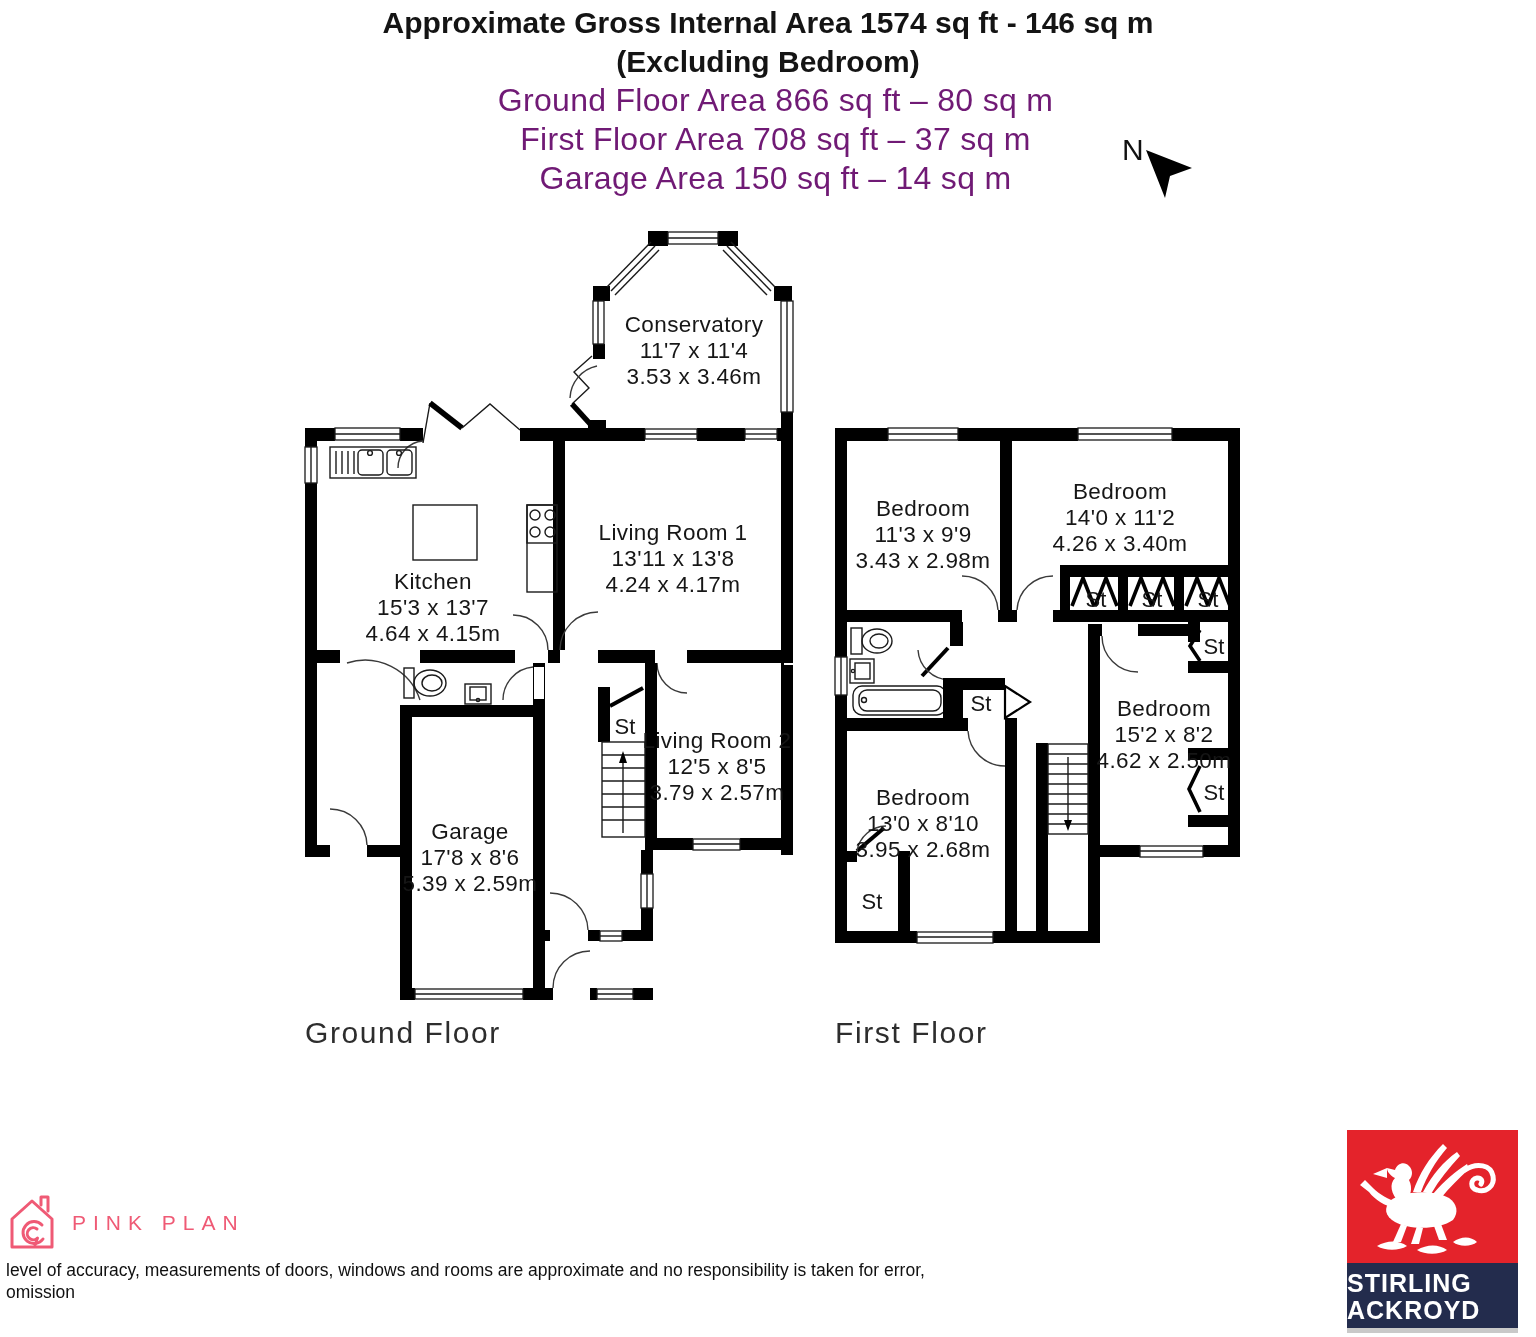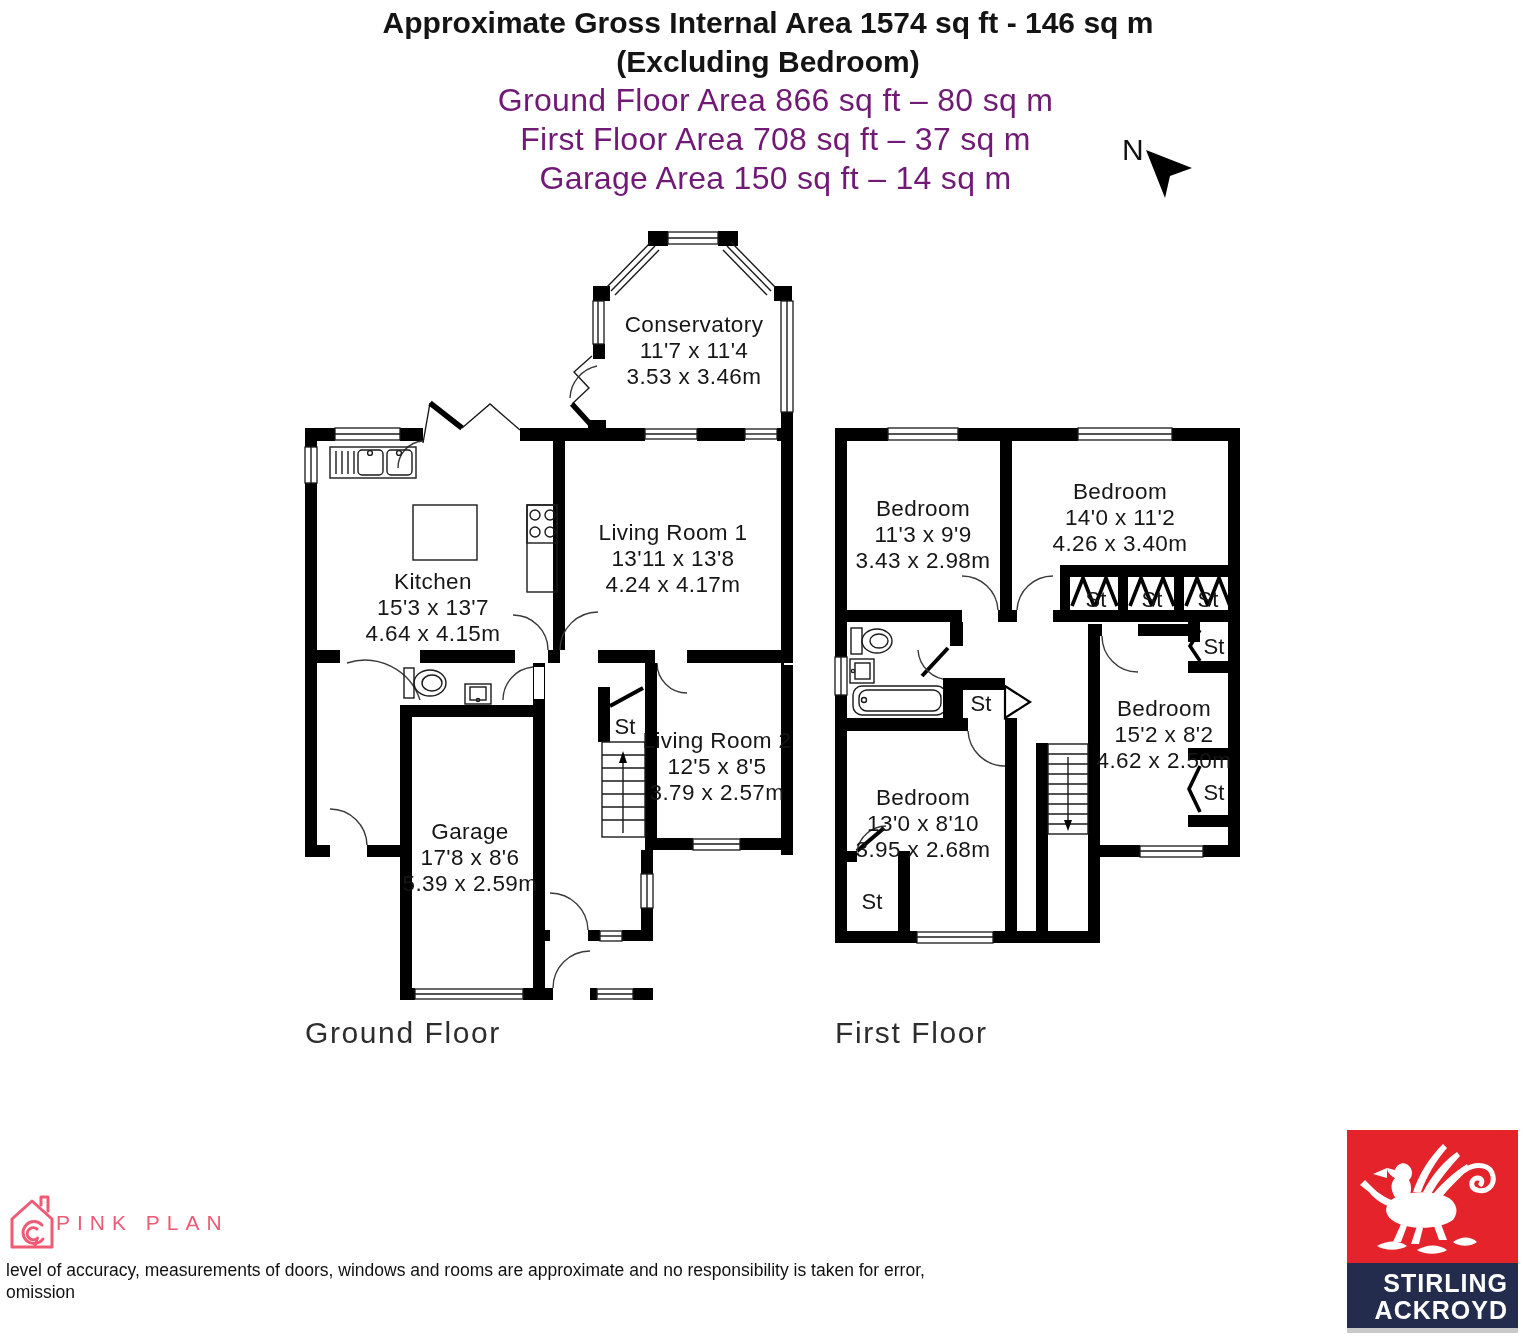--- a/index.html
+++ b/index.html
@@ -16,27 +16,27 @@
   .arc{stroke:#3a3a3a;stroke-width:1.4;fill:none;}
   .leaf{stroke:#000;stroke-width:4;fill:none;}
   .leaf5{stroke:#000;stroke-width:5.5;fill:none;}
   .win{fill:#fff;stroke:#1a1a1a;stroke-width:1.3;}
   .rlabel{font-size:22.5px;fill:#161616;text-anchor:middle;letter-spacing:.4px;}
   .stlabel{font-size:22px;fill:#161616;text-anchor:middle;}
   .ftitle{font-size:30px;fill:#2d2d2d;letter-spacing:1.6px;}
   .ntext{font-size:30px;fill:#111;}
   .chev{stroke:#000;stroke-width:3.6;fill:none;stroke-linejoin:miter;}
   
-  .pinkplan{position:absolute;left:8px;top:1194px;display:flex;align-items:center;}
+  .pinkplan{position:absolute;left:8px;top:1194px;display:flex;align-items:center;gap:16px;}
   .pinktext{color:#ef5a75;font-size:21px;letter-spacing:7px;font-weight:500;}
   .disclaimer{position:absolute;left:6px;top:1260px;width:920px;font-size:17.5px;
               line-height:21.8px;color:#101010;}
   .sa{position:absolute;left:1347px;top:1130px;width:171px;}
   .sa-red{width:171px;height:133px;background:#e4232b;}
-  .sa-navy{width:171px;height:65px;background:#232c4d;color:#fff;text-align:right;
+  .sa-navy{width:171px;height:65px;background:#232c4d;color:#fff;text-align:left;
            box-sizing:border-box;padding:7px 10px 0 0;font-weight:bold;font-size:25px;
            line-height:27px;letter-spacing:1px;}
   .sa-shadow{width:171px;height:5px;background:#c9c9c9;}
 </style>
 </head>
 <body>
 
 <div id="canvas">
 
   <div class="header">

